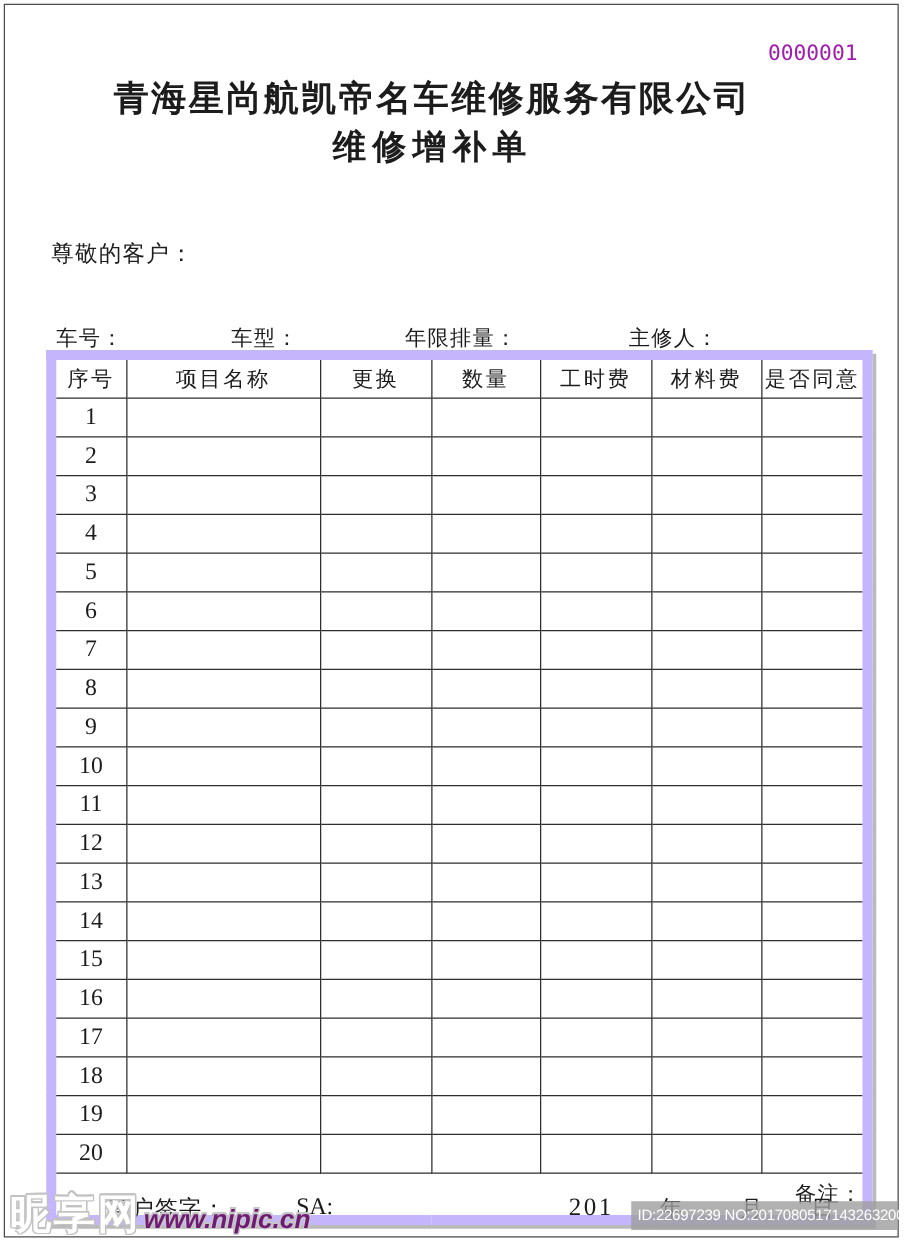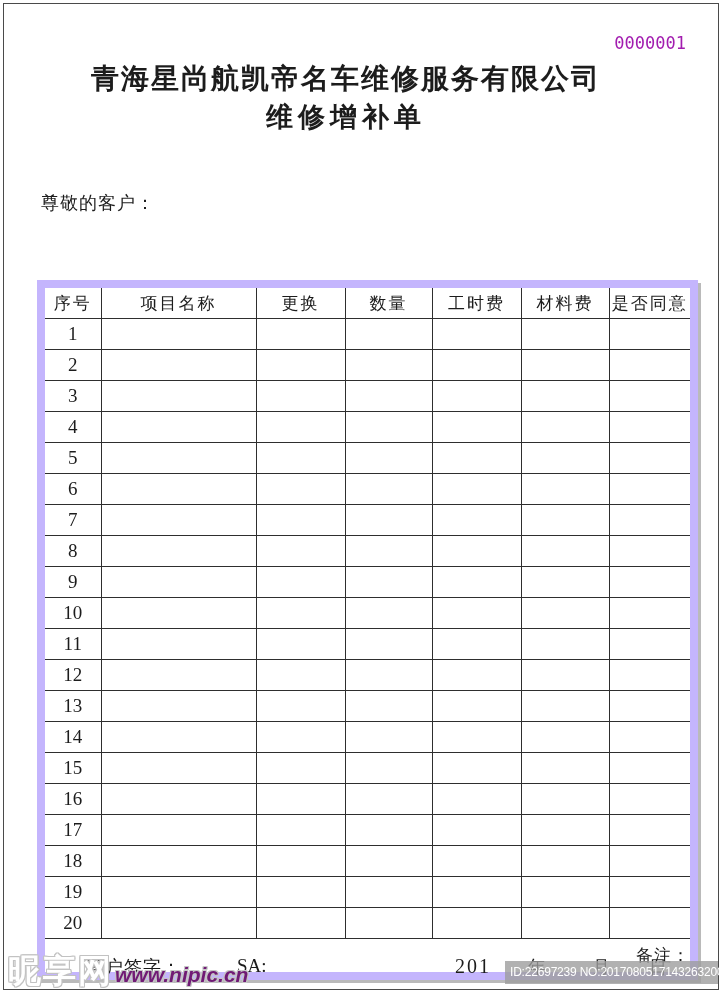--- a/index.html
+++ b/index.html
@@ -94,20 +94,26 @@
   <div class="page-frame"></div>
 
   <div class="serial">0000001</div>
 
   <div class="title">青海星尚航凯帝名车维修服务有限公司</div>
   <div class="subtitle">维修增补单</div>
 
   <div class="greeting">尊敬的客户：</div>
 
 
+  <div class="fields">
+    <span class="f-plate">车号：</span>
+    <span class="f-model">车型：</span>
+    <span class="f-year">年限排量：</span>
+    <span class="f-mech">主修人：</span>
+  </div>
 
   <table class="grid">
     <colgroup>
       <col style="width:60px">
         <col style="width:155px">
         <col style="width:89px">
       <col style="width:87px">
         <col style="width:89px">
         <col style="width:88px">
       <col style="width:85px">

